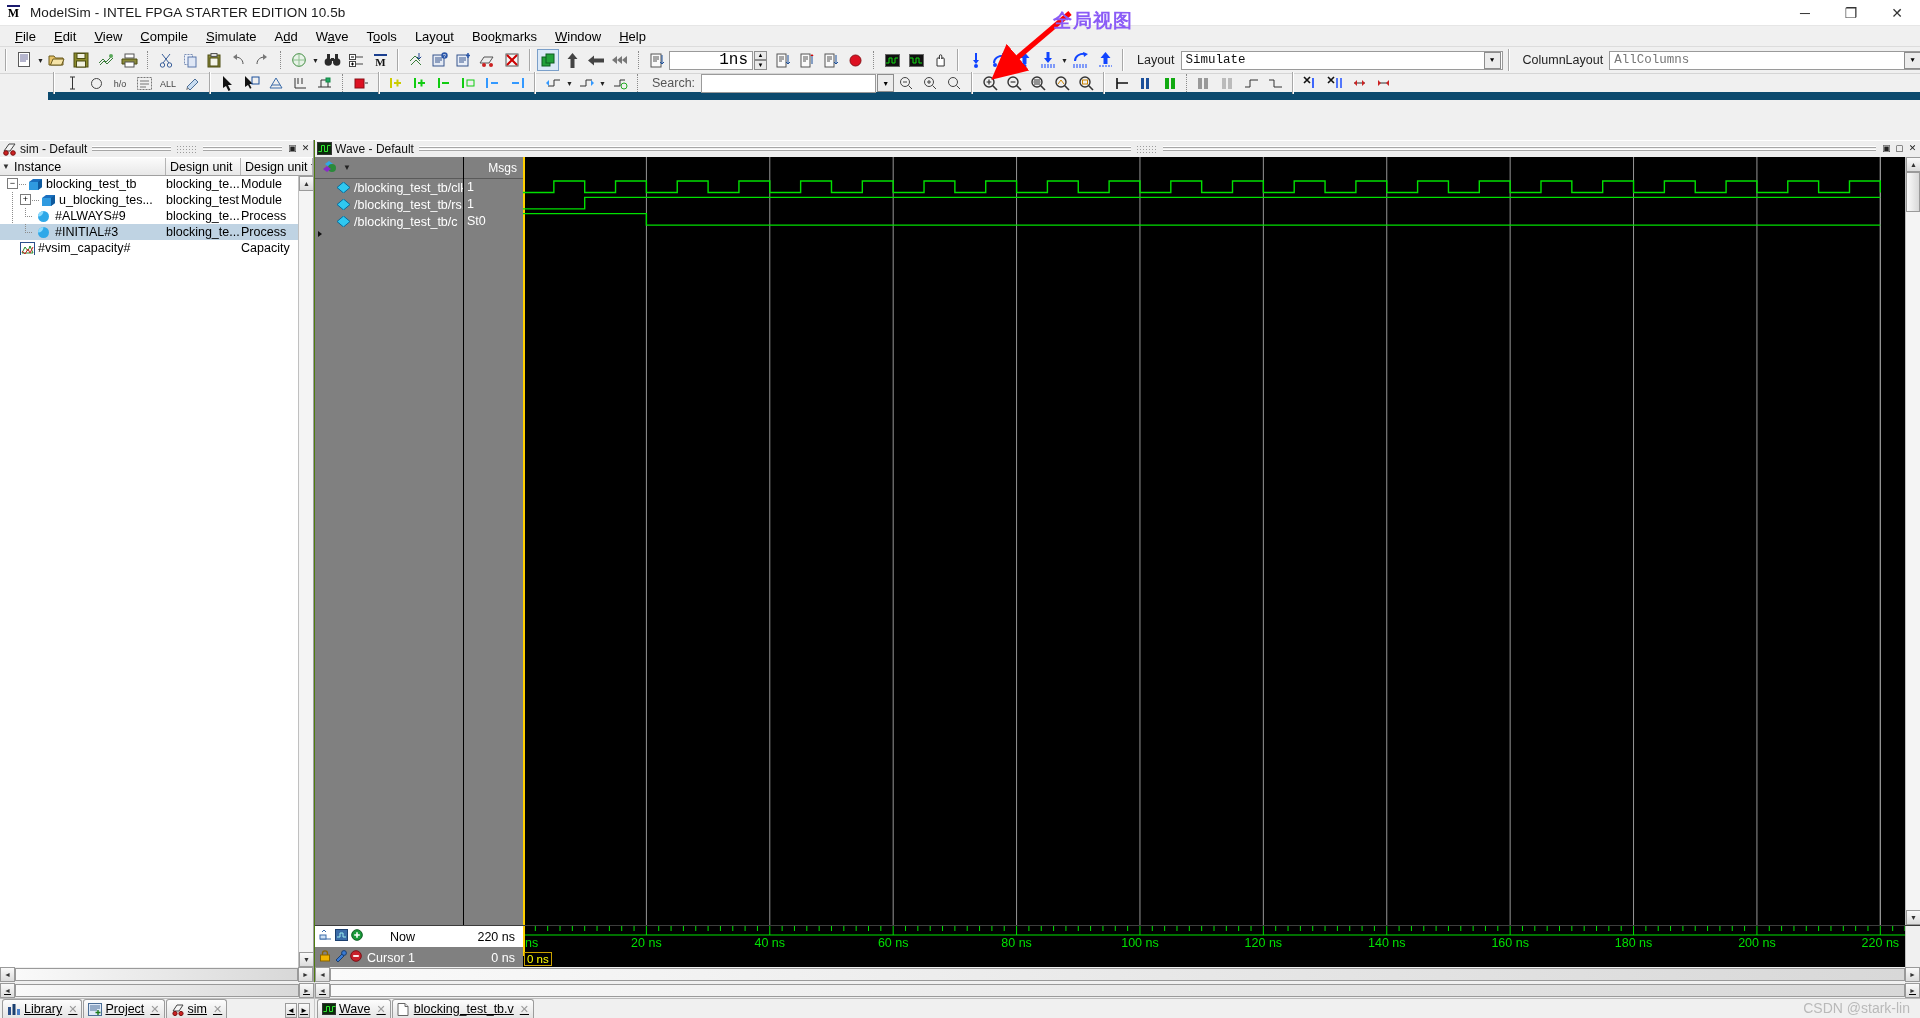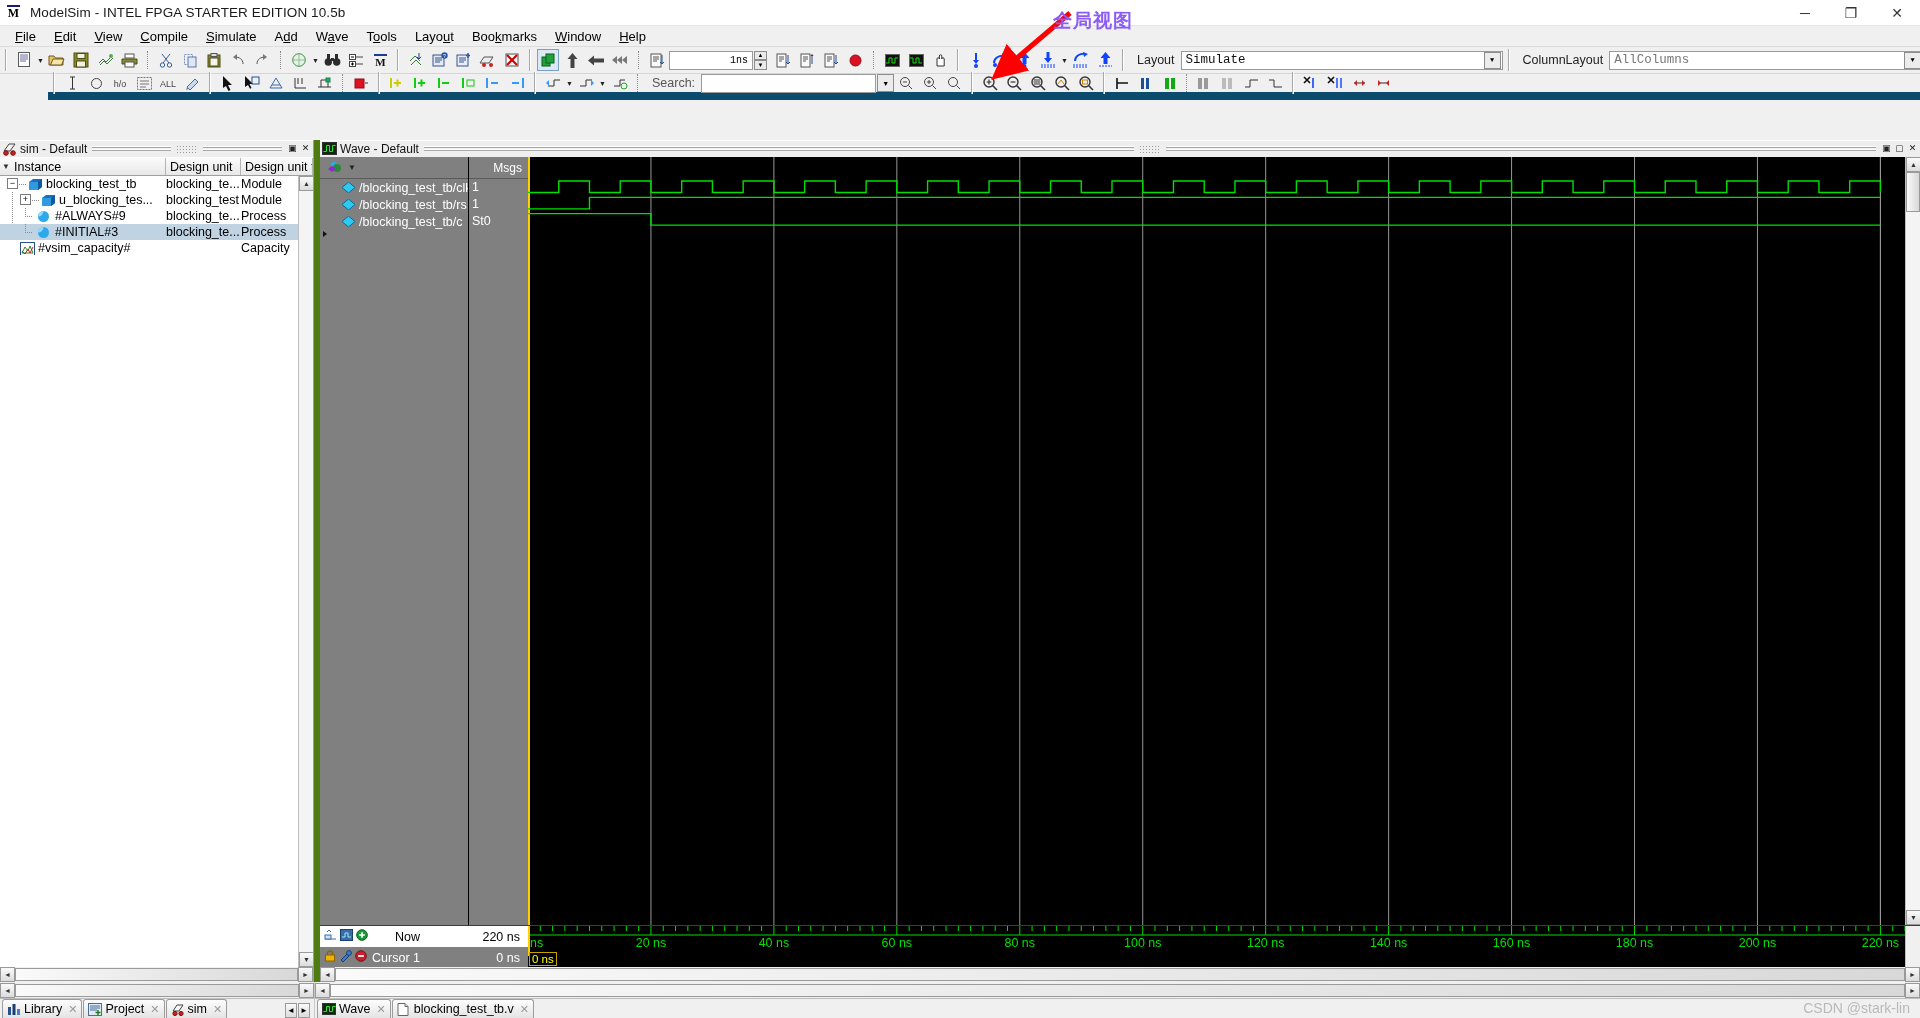--- a/index.html
+++ b/index.html
@@ -55,21 +55,21 @@
     justify-content:center; position:relative; border:1px solid transparent;
     font-size:13px; line-height:1;
   }
   .tbtn.sunken { border:1px solid #7a9fc9; background:#dbe9f7; }
   .tbtn svg { display:block; }
   .tarrow { width:9px; height:22px; display:flex; align-items:center; justify-content:center;
             font-size:7px; color:#222; }
   .tlabel { font-size:12.5px; color:#222; margin:0 6px 0 8px; }
   .tinput {
     height:19px; border:1px solid #9a9a9a; background:#fff; font-family:"Liberation Mono", monospace;
-    font-size:10px; padding:0 4px; display:flex; align-items:center;
+    font-size:16px; padding:0 4px; display:flex; align-items:center;
   }
   .tinput.rt { justify-content:flex-end; }
   .spin { display:flex; flex-direction:column; width:13px; height:19px; margin-left:1px; }
   .spin div { flex:1; border:1px solid #8d8d8d; background:#e9e9e9; display:flex;
               align-items:center; justify-content:center; font-size:6px; line-height:1;}
   .combo { height:19px; border:1px solid #9a9a9a; background:#fff; display:flex;
            align-items:center; font-size:12.5px; font-family:"Liberation Mono", monospace; }
   .combo span.val { padding-left:4px; flex:1; color:#111; white-space:nowrap; overflow:hidden;}
   .combo .cbtn { width:17px; height:17px; margin:0 1px; background:#ececec; border:1px solid #8d8d8d;
                  display:flex; align-items:center; justify-content:center; font-size:7px; }
@@ -124,21 +124,21 @@
     font-size:9px; line-height:9px; text-align:center; color:#000;
     position:absolute; left:1px; top:2px;
   }
   .vline { position:absolute; left:6px; top:0; bottom:0; width:1px;
            background: repeating-linear-gradient(to bottom,#8c8c8c 0 1px, transparent 1px 2px); }
   .hline { position:absolute; left:6px; top:8px; width:8px; height:1px;
            background: repeating-linear-gradient(to right,#8c8c8c 0 1px, transparent 1px 2px); }
   .icn { width:15px; height:13px; margin:0 3px 0 1px; flex:none; }
 
   
-  .wave-panel { flex:1; min-width:0; border-left:6px solid #4d7c0f; }
+  .wave-panel { flex:1; min-width:0; border-left:1px solid #4d7c0f; }
   .wave-body { flex:1; display:flex; min-height:0; }
   .wave-names { width:148px; flex:none; background:#808080; }
   .wave-vals  { width:60px; flex:none; background:#808080; border-left:1px solid #000; }
   .wave-canvas{ flex:1; background:#000; position:relative; min-width:0;}
 
   .wv-head { height:22px; display:flex; align-items:center; background:#808080;
              border-bottom:1px solid #5a5a5a; }
   .wv-head .msgs { margin-left:auto; padding-right:6px; font-size:12px; color:#fff;}
   .sig-row { height:17px; display:flex; align-items:center; font-size:12.5px; color:#fff;
              white-space:nowrap; overflow:hidden;}
@@ -166,21 +166,21 @@
   .vscroll { width:15px; background:#f0f0f0; border-left:1px solid #c0c0c0;
              display:flex; flex-direction:column; }
   .sb-btn { width:15px; height:15px; background:linear-gradient(#fafafa,#dcdcdc);
             border:1px solid #9a9a9a; display:flex; align-items:center;
             justify-content:center; font-size:7px; color:#333; flex:none;}
   .sb-track { flex:1; background:#f4f4f4; }
   .sb-thumb { background:linear-gradient(to right,#fafafa,#d8d8d8); border:1px solid #9a9a9a;}
   .hscroll { height:15px; background:#f0f0f0; display:flex; align-items:center; }
 
   
-  .bottom { position:absolute; left:0; right:0; bottom:0; height:36px; display:flex; }
+  .bottom { position:absolute; left:0; right:0; bottom:0; height:36px; display:flex;text-decoration:underline; }
   .bt-left  { width:314px; flex:none; display:flex; flex-direction:column; }
   .bt-right { flex:1; display:flex; flex-direction:column; border-left:1px solid #c8c8c8;}
   .bt-scrollrow { height:16px; display:flex; align-items:center; background:#f0f0f0;}
   .tabstrip { flex:1; display:flex; align-items:flex-end; background:#f0f0f0;
               border-top:1px solid #bdbdbd; padding-left:2px; }
   .tab { height:19px; display:flex; align-items:center; padding:0 4px 0 4px;
          background:linear-gradient(#fdfdfd,#e4e4e4);
          border:1px solid #9c9c9c; border-bottom:none;
          border-radius:3px 3px 0 0; margin-right:1px; font-size:12.5px; }
   .tab .tabicon { width:14px; height:13px; margin-right:3px; flex:none;}

